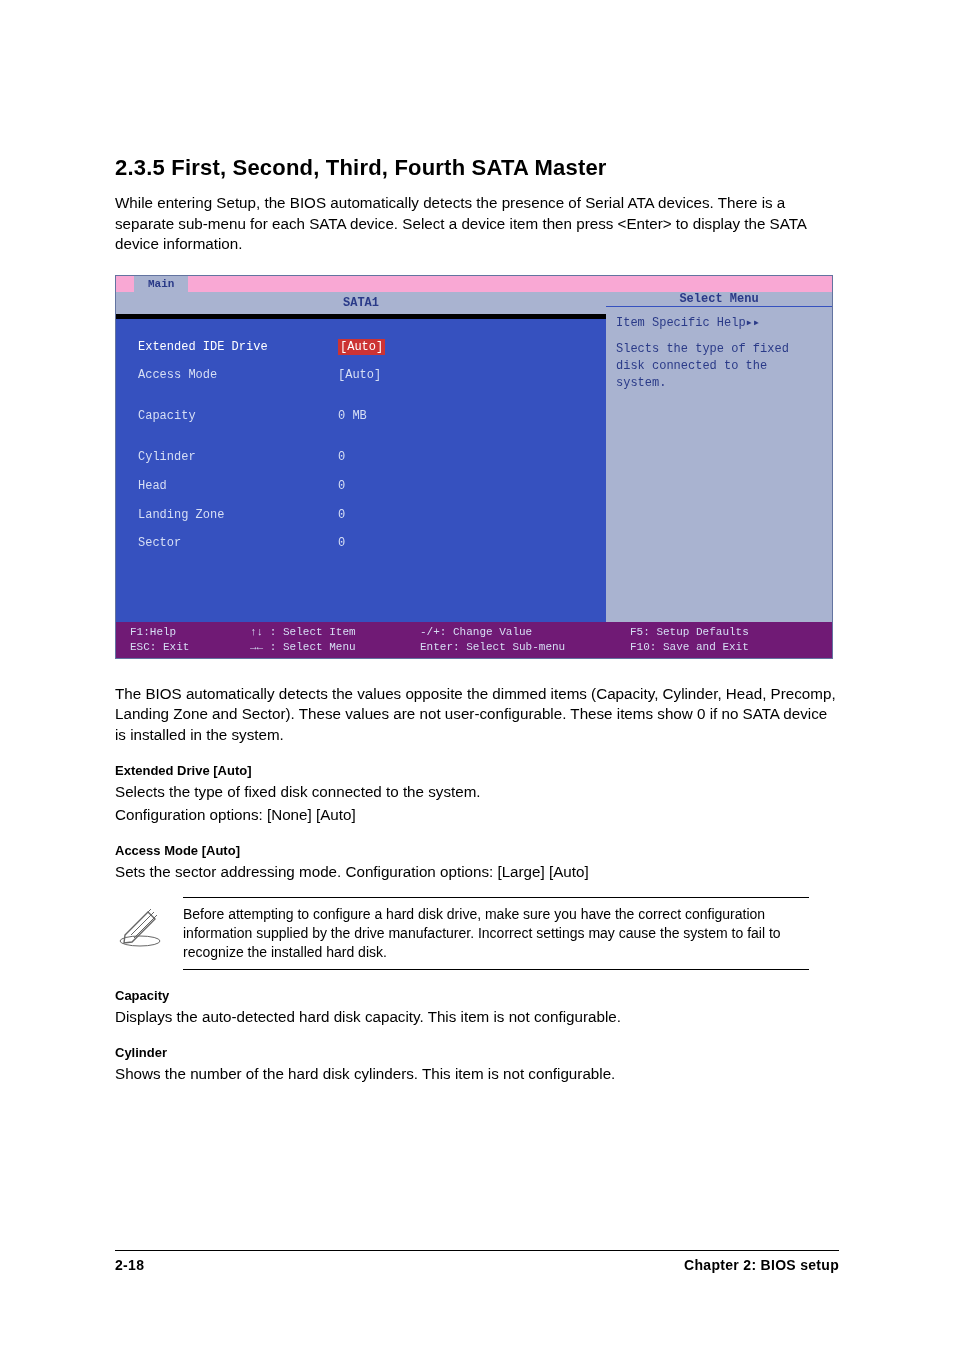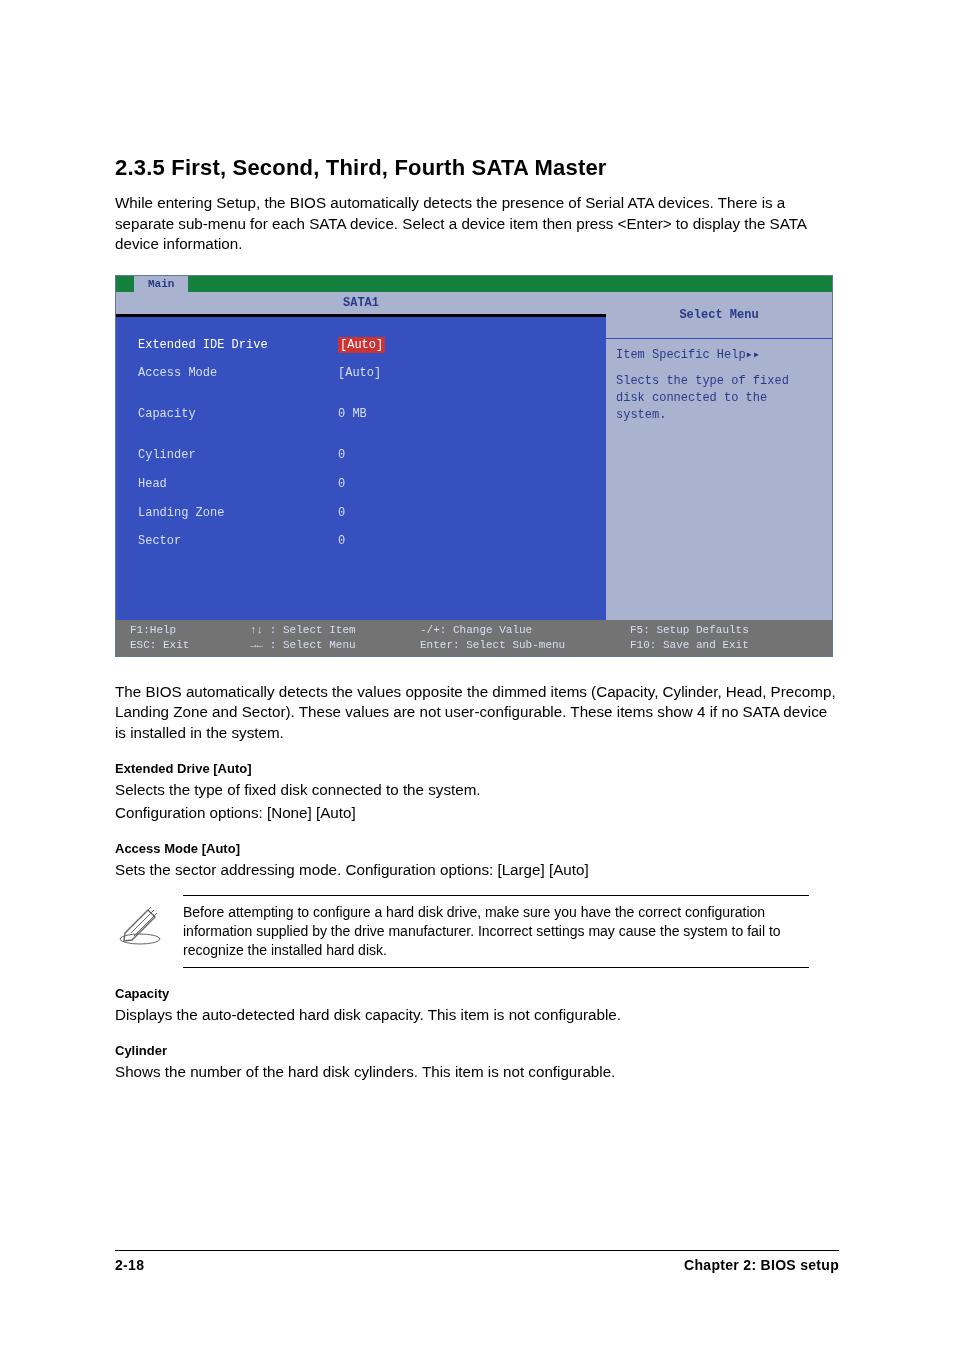--- a/index.html
+++ b/index.html
@@ -32,21 +32,21 @@
   }
   .bios-title {
     background: #a9b3d0;
     color: #2a3a88;
     text-align: center;
     font-weight: bold;
     padding: 2px 0;
     font-size: 11px;
   }
   .bios-tab-row {
-    background: #15803d;
+    background: #f9a8d4;
     padding: 0;
   }
   .bios-tab {
     display: inline-block;
     background: #a9b3d0;
     color: #2a3a88;
     padding: 2px 14px;
     margin-left: 18px;
     font-weight: bold;
     font-size: 11px;
@@ -58,50 +58,50 @@
     flex: 0 0 490px;
     background: #3651bf;
     color: #d7dff5;
   }
   .bios-left-header {
     text-align: center;
     color: #2a3a88;
     background: #a9b3d0;
     padding: 4px 0;
     font-weight: bold;
-    border-bottom: 3px solid #000000;
+    border-bottom: 5px solid #000000;
   }
   .bios-left-content {
     padding: 8px 14px 70px 22px;
     line-height: 1.4;
   }
   .bios-row { display: flex; margin-top: 12px; }
   .bios-row .lbl { flex: 0 0 200px; }
   .bios-row .val { flex: 1; }
   .bios-row.selected .lbl { color: #fff; }
   .bios-row.selected .val { background: #cc3333; color: #fff; display: inline-block; flex: none; padding: 0 2px; }
   .bios-right {
     flex: 1;
     background: #a9b3d0;
     color: #2a3a88;
   }
   .bios-right-header {
     text-align: center;
     color: #2a3a88;
-    padding: 16px 0;
+    padding: 0 0;
     font-weight: bold;
     border-bottom: 1px solid #3651bf;
   }
   .bios-right-content {
     padding: 8px 10px;
     line-height: 1.4;
   }
   .bios-help-title { margin-bottom: 10px; }
   .bios-footer {
-    background: #737373;
+    background: #701a75;
     color: #d7dff5;
     display: flex;
     padding: 3px 14px;
     font-size: 11px;
     line-height: 1.35;
   }
   .bios-footer .fcol1 { flex: 0 0 120px; }
   .bios-footer .fcol2 { flex: 0 0 170px; }
   .bios-footer .fcol3 { flex: 0 0 210px; }
   .bios-footer .fcol4 { flex: 1; }
@@ -225,21 +225,21 @@
       <div>-/+: Change Value</div>
       <div>Enter: Select Sub-menu</div>
     </div>
     <div class="fcol4">
       <div>F5: Setup Defaults</div>
       <div>F10: Save and Exit</div>
     </div>
   </div>
 </div>
 
-<p class="body-text">The BIOS automatically detects the values opposite the dimmed items (Capacity, Cylinder,  Head, Precomp, Landing Zone and Sector). These values are not user-configurable. These items show 4 if no SATA device is installed in the system.</p>
+<p class="body-text">The BIOS automatically detects the values opposite the dimmed items (Capacity, Cylinder,  Head, Precomp, Landing Zone and Sector). These values are not user-configurable. These items show 0 if no SATA device is installed in the system.</p>
 
 <h3 class="subhead">Extended Drive [Auto]</h3>
 <p class="body-text" style="margin-bottom:2px">Selects the type of fixed disk connected to the system.</p>
 <p class="body-text">Configuration options: [None] [Auto]</p>
 
 <h3 class="subhead">Access Mode [Auto]</h3>
 <p class="body-text">Sets the sector addressing mode. Configuration options: [Large] [Auto]</p>
 
 <div class="note-block">
   <div class="note-rule-top"></div>

